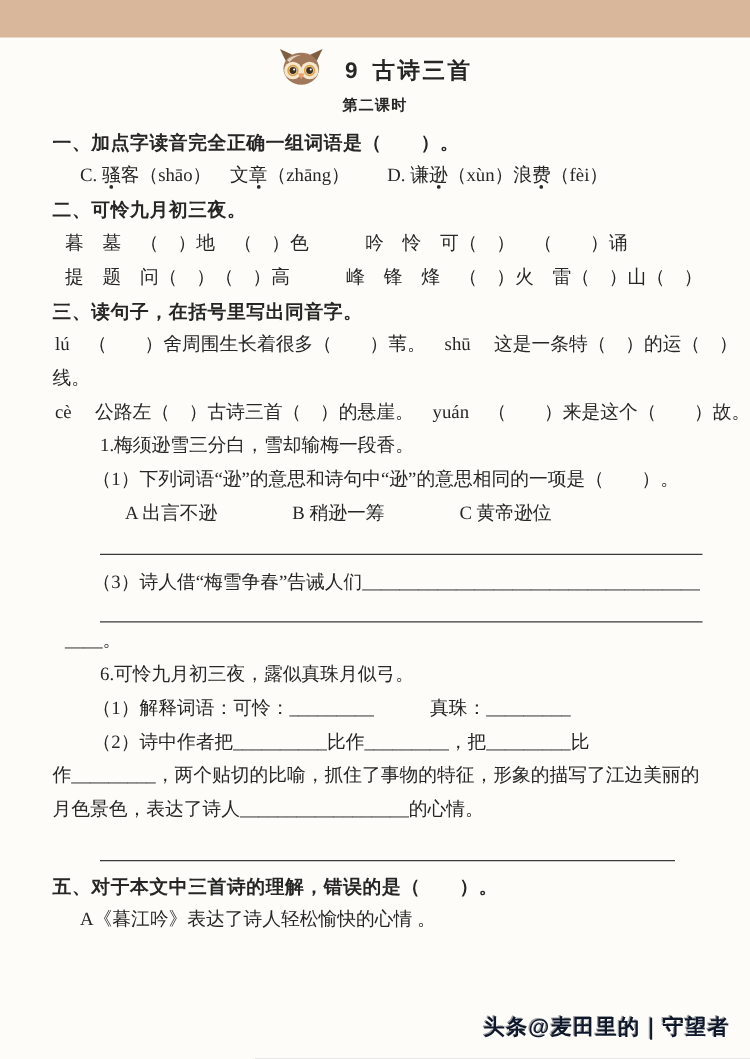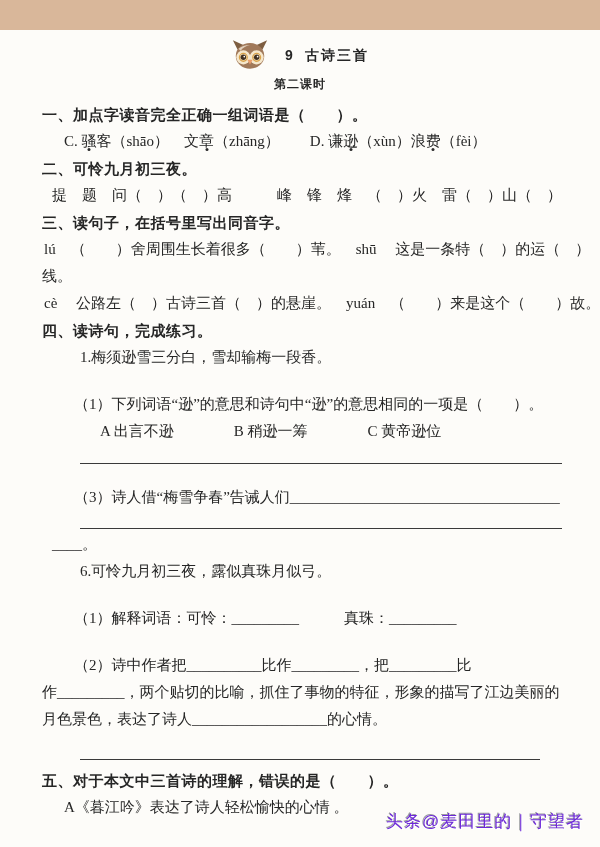--- a/index.html
+++ b/index.html
@@ -9,49 +9,49 @@
     width:600px;height:847px;
     margin:0 auto;
     background:#fdfcf9;
     overflow:hidden;
     font-family:"Liberation Serif","DejaVu Serif",serif;
     color:#262626;
   }
   .banner{height:30px;background:#d9b79a;}
   .header{padding-top:9px;text-align:center;}
   .title-row{display:flex;align-items:center;justify-content:center;gap:16px;height:34px;}
-  .lesson-title{font-family:"Liberation Sans","DejaVu Sans",sans-serif;font-weight:700;font-size:14px;letter-spacing:2px;}
+  .lesson-title{font-family:"Liberation Sans","DejaVu Sans",sans-serif;font-weight:700;font-size:18px;letter-spacing:2px;}
   .lesson-num{margin-right:10px;}
   .subtitle{font-family:Liberation Sans, sans-serif;font-weight:700;font-size:12px;margin-top:3px;letter-spacing:1px;}
   .content{padding:8px 33px 0 42px;font-size:15px;}
   .line{height:27px;line-height:27px;white-space:nowrap;}
   .bold{font-family:"Liberation Sans","DejaVu Sans",sans-serif;font-weight:700;letter-spacing:0.5px;}
   .ind-a{padding-left:22px;}   
   .ind-b{padding-left:10px;}   
   .ind-c{padding-left:2px;}    
   .ind-d{padding-left:38px;}   
-  .ind-e{padding-left:32px;margin-top:20px;}   
+  .ind-e{padding-left:32px;}   
   .ind-f{padding-left:58px;}   
   .ind-g{padding-left:10px;}   
   .em-dot{position:relative;}
   .em-dot::after{
     content:"";position:absolute;left:50%;transform:translateX(-50%);
     bottom:-2px;width:3px;height:3px;border-radius:50%;background:#2a2a2a;
   }
   .rule{
     height:0;border-bottom:1.6px solid #3a3a3a;
     margin-left:38px;width:482px;
   }
   .rule-1{margin-top:18px;margin-bottom:9px;}
   .rule-2{margin-top:17px;margin-bottom:2px;}
   .rule-3{margin-top:26px;margin-bottom:7px;width:460px;}
   .watermark{
     position:absolute;right:16px;top:810px;
     font-family:"Liberation Sans","DejaVu Sans",sans-serif;
-    font-weight:400;font-size:17px;color:#6d28d9;
+    font-weight:700;font-size:17px;color:#0f172a;
     text-shadow:1px 1px 0 #ffffff,-1px -1px 0 #9a9c9f;
     letter-spacing:1px;
   }
 </style>
 </head>
 <body>
 
 <div class="page">
 
   <div class="banner"></div>
@@ -81,28 +81,28 @@
     </div>
     <div class="subtitle">第二课时</div>
   </div>
 
   <div class="content">
 
     <div class="line bold">一、加点字读音完全正确一组词语是（　　）。</div>
     <div class="line ind-a"><span>C. </span><span class="em-dot">骚</span><span>客（shāo）　文</span><span class="em-dot">章</span><span>（zhāng）　　D. 谦</span><span class="em-dot">逊</span><span>（xùn）浪</span><span class="em-dot">费</span><span>（fèi）</span></div>
 
     <div class="line bold">二、可怜九月初三夜。</div>
+    <div class="line ind-b">暮　墓　（　）地　（　）色　　　吟　怜　可（　）　（　　）诵</div>
     <div class="line ind-b">提　题　问（　）（　）高　　　峰　锋　烽　（　）火　雷（　）山（　）</div>
 
     <div class="line bold">三、读句子，在括号里写出同音字。</div>
     <div class="line ind-c">lú　（　　）舍周围生长着很多（　　）苇。　shū　 这是一条特（　）的运（　）</div>
     <div class="line">线。</div>
     <div class="line ind-c">cè　 公路左（　）古诗三首（　）的悬崖。　yuán　（　　）来是这个（　　）故。</div>
 
-    <div class="line bold">四、读诗句，完成练习。</div>
     <div class="line ind-d">1.梅须逊雪三分白，雪却输梅一段香。</div>
     <div class="line ind-e">（1）下列词语“逊”的意思和诗句中“逊”的意思相同的一项是（　　）。</div>
     <div class="line ind-f">A 出言不逊　　　　B 稍逊一筹　　　　C 黄帝逊位</div>
     <div class="rule rule-1"></div>
     <div class="line ind-e">（3）诗人借“梅雪争春”告诫人们____________________________________</div>
     <div class="rule rule-2"></div>
     <div class="line ind-g">____。</div>
     <div class="line ind-d">6.可怜九月初三夜，露似真珠月似弓。</div>
     <div class="line ind-e">（1）解释词语：可怜：_________　　　真珠：_________</div>
     <div class="line ind-e">（2）诗中作者把__________比作_________，把_________比</div>

